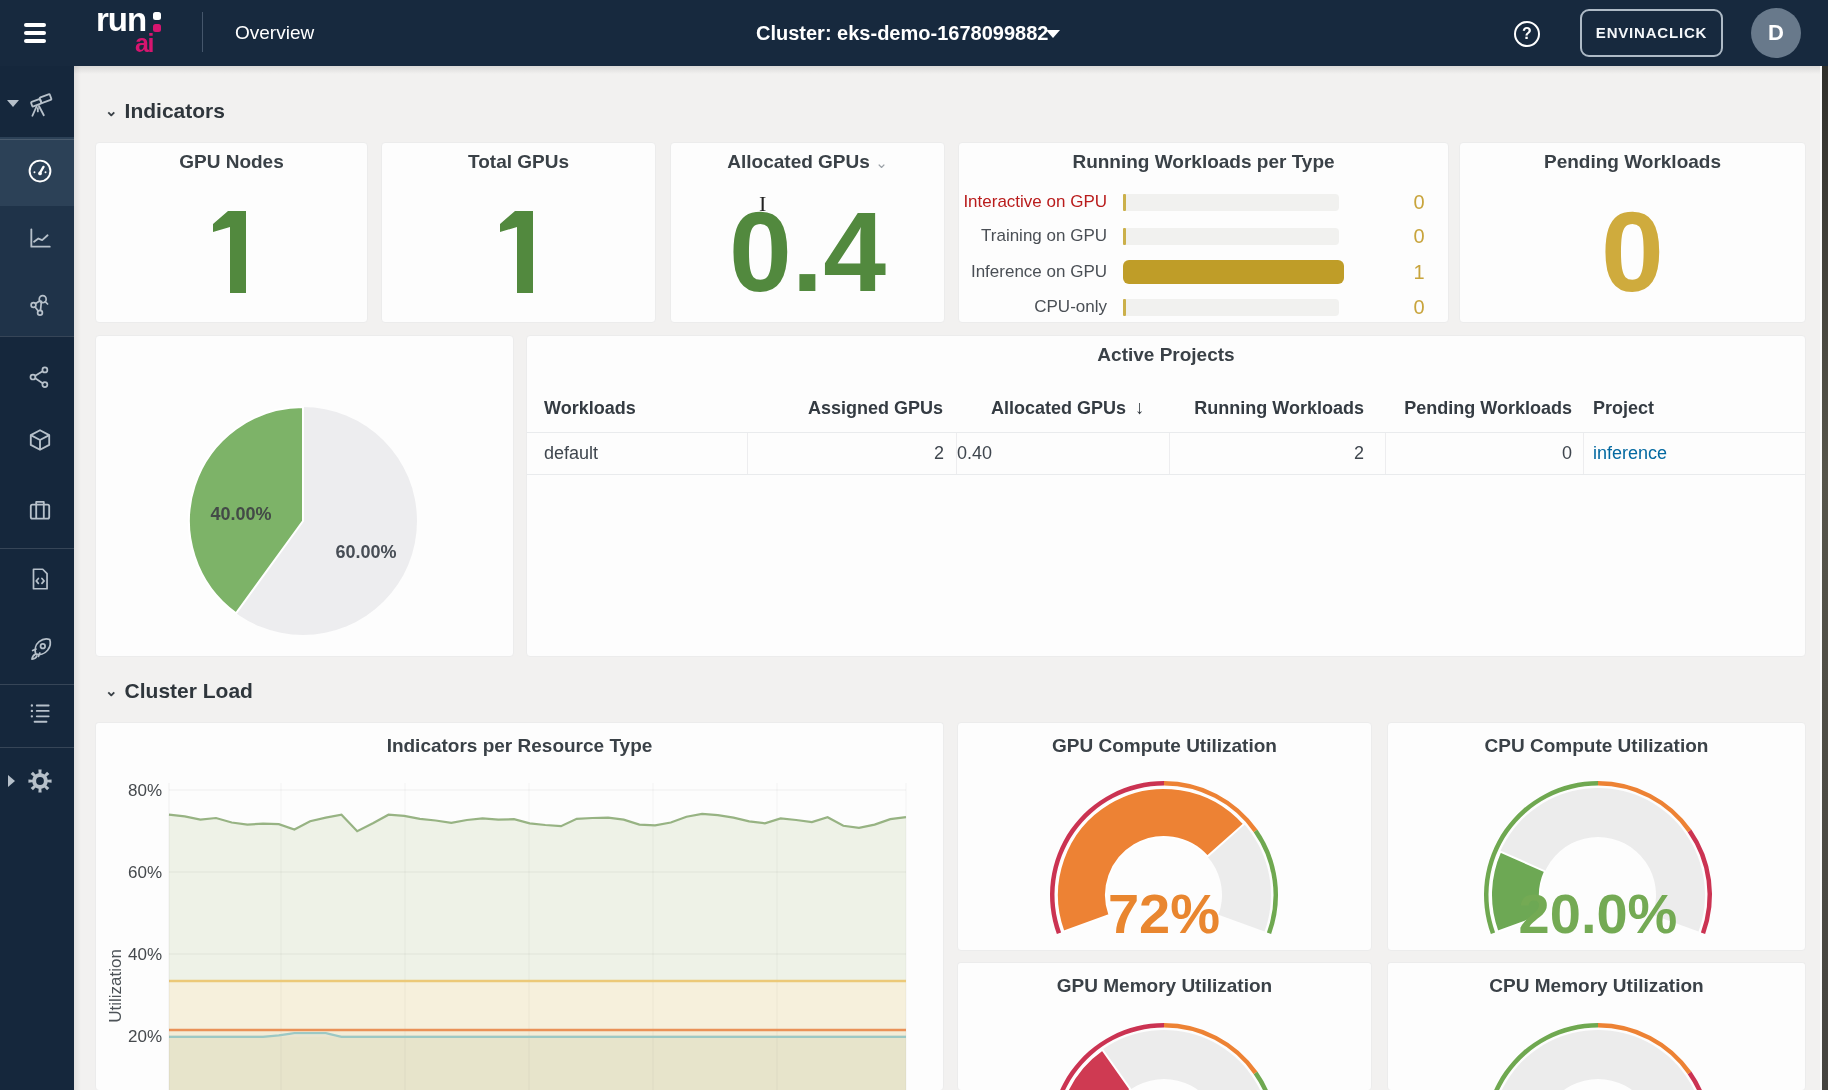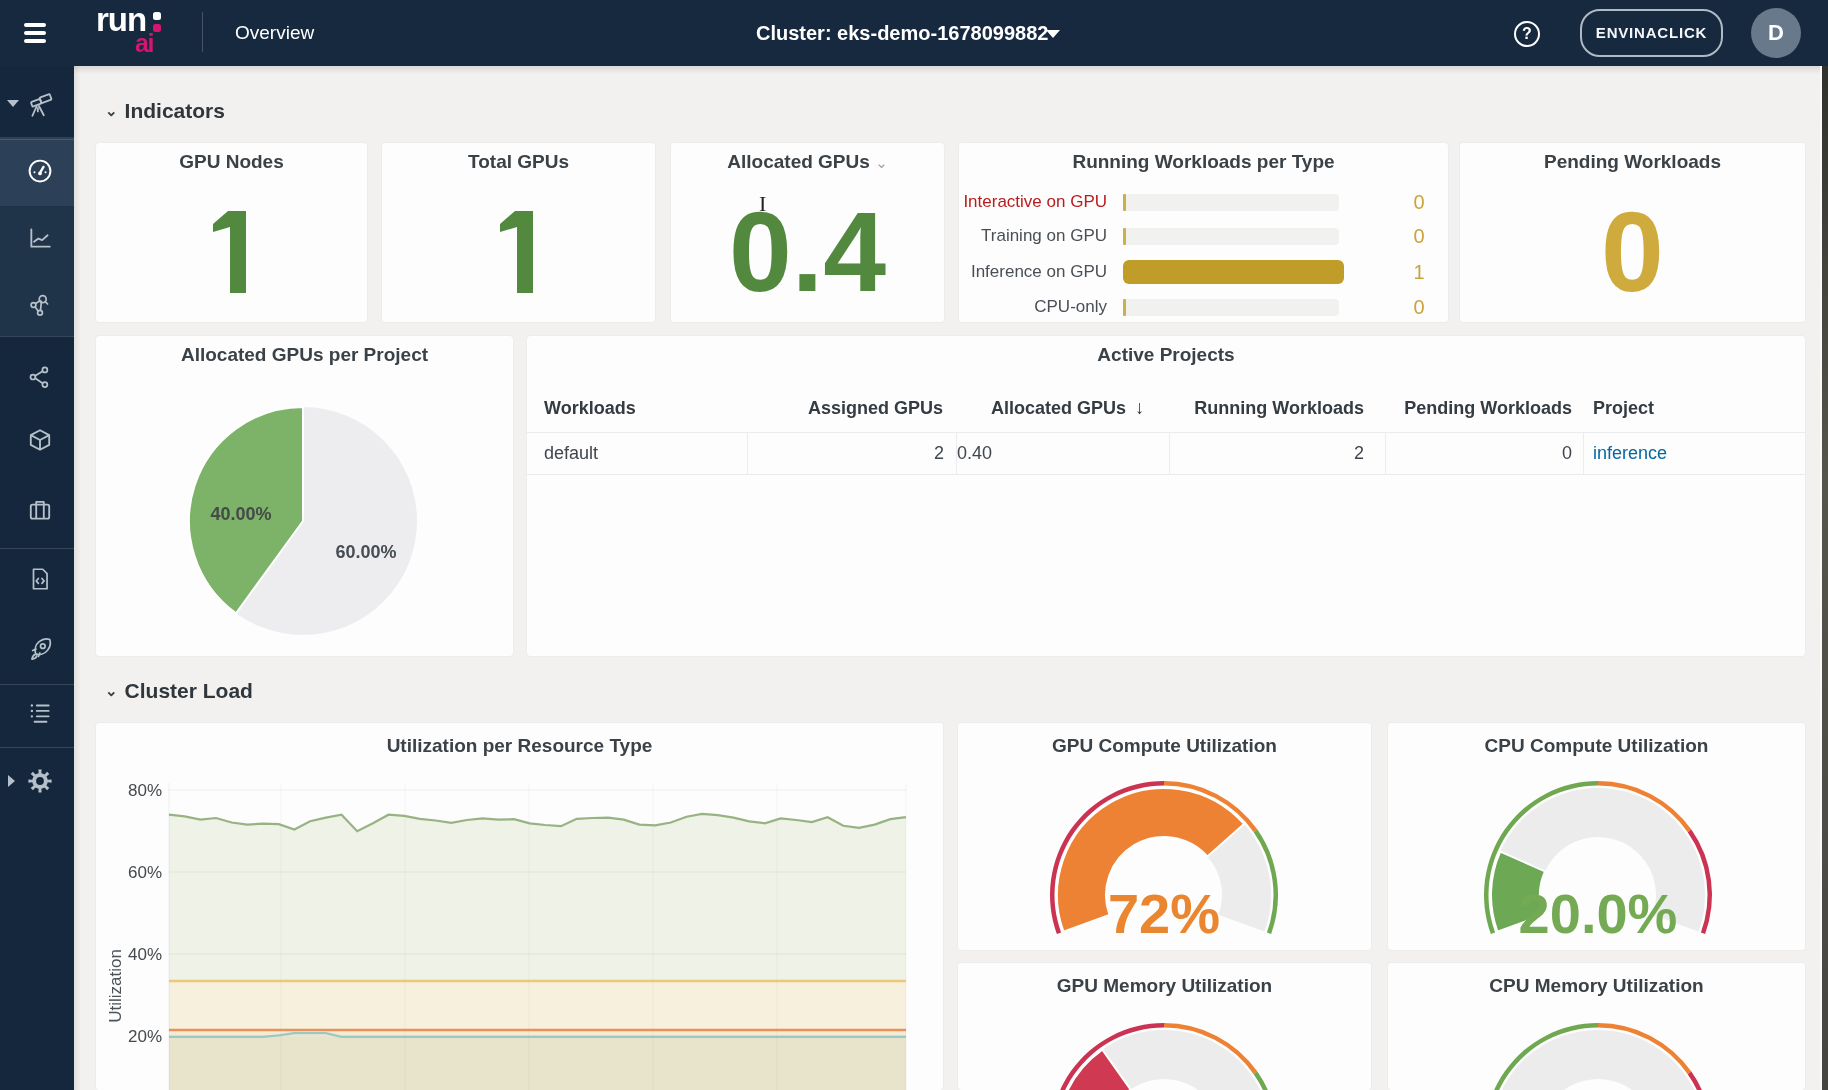--- a/index.html
+++ b/index.html
@@ -16,21 +16,21 @@
   <div style="position:absolute;left:24px;top:39px;width:22px;height:3.5px;background:#fff;border-radius:2px"></div>
   <div style="position:absolute;left:96px;top:7px;font-weight:700;font-size:33px;line-height:26px;color:#fff;letter-spacing:-1px">run</div>
   <div style="position:absolute;left:153px;top:12px;width:8px;height:8px;border-radius:2.5px;background:#fff"></div>
   <div style="position:absolute;left:153px;top:24px;width:8px;height:8px;border-radius:2.5px;background:#d6156f"></div>
   <div style="position:absolute;left:135px;top:30px;font-weight:700;font-size:25px;line-height:26px;color:#d6156f;letter-spacing:-1.5px">ai</div>
   <div style="position:absolute;left:202px;top:12px;width:1px;height:40px;background:#45566b"></div>
   <div style="position:absolute;left:235px;top:22px;font-size:19px;font-weight:400;color:#fff">Overview</div>
   <div style="position:absolute;left:756px;top:22px;font-size:20px;font-weight:700;color:#ffffff">Cluster: eks-demo-1678099882</div>
   <div style="position:absolute;left:1046px;top:30px;width:0;height:0;border-left:7px solid transparent;border-right:7px solid transparent;border-top:8px solid #fff"></div>
   <div style="position:absolute;left:1514px;top:21px;width:26px;height:26px;border:2.2px solid #fff;border-radius:50%;text-align:center;font-size:16px;font-weight:700;color:#fff;line-height:22px">?</div>
-  <div style="position:absolute;left:1580px;top:9px;width:143px;height:48px;border:2px solid #aebac6;border-radius:20px;text-align:center;line-height:44px;font-size:15px;font-weight:700;letter-spacing:0.8px;color:#f4f7fa">ENVINACLICK</div>
+  <div style="position:absolute;left:1580px;top:9px;width:143px;height:48px;border:2px solid #aebac6;border-radius:9px;text-align:center;line-height:44px;font-size:15px;font-weight:700;letter-spacing:0.8px;color:#f4f7fa">ENVINACLICK</div>
   <div style="position:absolute;left:1751px;top:8px;width:50px;height:50px;border-radius:50%;background:#68798b;text-align:center;line-height:50px;font-size:22px;font-weight:700;color:#fff">D</div>
 </div>
 <div style="position:absolute;left:74px;top:66px;width:1754px;height:8px;background:linear-gradient(to bottom, rgba(0,0,0,0.10), rgba(0,0,0,0))"></div>
 
 <div style="position:absolute;left:0;top:66px;width:74px;height:1024px;background:#15273c">
   <div style="position:absolute;left:0;top:73px;width:74px;height:197px;background:#1f3349"></div>
   <div style="position:absolute;left:0;top:71px;width:74px;height:69px;background:#2c4157"></div>
   <div style="position:absolute;left:0;top:73px;width:74px;height:1px;background:rgba(255,255,255,0.14)"></div>
     <div style="position:absolute;left:0;top:270px;width:74px;height:1px;background:rgba(255,255,255,0.14)"></div>
     <div style="position:absolute;left:0;top:482px;width:74px;height:1px;background:rgba(255,255,255,0.14)"></div>
@@ -156,21 +156,20 @@
     <div style="position:absolute;left:164px;top:156px;width:216px;height:17px;border-radius:4px;background:#f1f1ef"></div>
     <div style="position:absolute;left:164px;top:156px;width:3px;height:17px;border-radius:1px;background:#cbb04a"></div>
     <div style="position:absolute;left:445px;top:152px;width:30px;text-align:center;font-size:20px;color:#c8a43c;line-height:24px">0</div>
 </div>
 <div class="card" style="left:1459px;top:142px;width:347px;height:181px">
   <div class="ctitle">Pending Workloads</div>
   <div class="bignum" style="color:#cfab3d">0</div>
 </div>
 
 <div class="card" style="left:95px;top:335px;width:419px;height:322px">
-  <div class="ctitle">Allocated GPUs per Project</div>
   <div style="position:absolute;left:0;top:0"><svg width="419" height="322" viewBox="0 0 419 322">
 <circle cx="207" cy="185" r="114" fill="#ededef"></circle>
 <path d="M207,185 L207.00,71.00 A114,114 0 0 0 139.99,277.23 Z" fill="#7db368" stroke="#ffffff" stroke-width="2"></path>
 <text x="145" y="184" text-anchor="middle" font-size="18" font-weight="700" fill="#434a47" font-family="Liberation Sans, sans-serif">40.00%</text>
 <text x="270" y="222" text-anchor="middle" font-size="18" font-weight="700" fill="#474d55" font-family="Liberation Sans, sans-serif">60.00%</text>
 </svg></div>
 </div>
 <div class="card" style="left:526px;top:335px;width:1280px;height:322px">
   <div class="ctitle">Active Projects</div>
   <div style="position:absolute;left:17px;top:62px;font-size:18px;font-weight:700;color:#343b42">Workloads</div>
@@ -191,21 +190,21 @@
   <div style="position:absolute;left:220px;top:97px;width:1px;height:41px;background:#ededef"></div>
   <div style="position:absolute;left:429px;top:97px;width:1px;height:41px;background:#ededef"></div>
   <div style="position:absolute;left:642px;top:97px;width:1px;height:41px;background:#ededef"></div>
   <div style="position:absolute;left:858px;top:97px;width:1px;height:41px;background:#ededef"></div>
   <div style="position:absolute;left:1056px;top:97px;width:1px;height:41px;background:#ededef"></div>
 </div>
 
 <div class="sechead" style="left:105px;top:679px"><span class="chev">⌄</span>Cluster Load</div>
 
 <div class="card" style="left:95px;top:722px;width:849px;height:368px;border-bottom:none">
-  <div class="ctitle" style="top:12px">Utilization per Resource Type</div>
+  <div class="ctitle" style="top:12px">Indicators per Resource Type</div>
   <div style="position:absolute;left:0;top:0"><svg width="849" height="368" viewBox="0 0 849 368">
 <rect x="73" y="257.9" width="737" height="110.1" fill="#f6f0dc"></rect>
 <rect x="73" y="306.9" width="737" height="61.1" fill="#f2ecd7"></rect>
 <rect x="73" y="313.9" width="737" height="54.1" fill="#e7e4cb"></rect>
 <polygon points="73.0,91.7 88.7,93.3 104.4,96.6 120.0,95.0 135.7,99.5 151.4,101.6 167.1,100.7 182.8,101.2 198.4,106.5 214.1,98.3 229.8,94.6 245.5,91.7 261.2,108.2 276.9,100.3 292.5,91.7 308.2,92.9 323.9,95.8 339.6,97.5 355.3,99.9 370.9,97.0 386.6,95.4 402.3,96.6 418.0,96.2 433.7,100.3 449.3,102.0 465.0,103.2 480.7,95.8 496.4,95.0 512.1,94.6 527.7,96.6 543.4,101.6 559.1,102.4 574.8,99.5 590.5,93.7 606.1,90.9 621.8,92.1 637.5,94.6 653.2,98.3 668.9,100.3 684.6,95.4 700.2,97.0 715.9,99.1 731.6,94.2 747.3,102.8 763.0,104.9 778.6,101.6 794.3,96.2 810.0,94.2 810,257.9 73,257.9" fill="#eef2e7"></polygon>
 <line x1="185" y1="60" x2="185" y2="368" stroke="#000000" stroke-opacity="0.045" stroke-width="1"></line>
         <line x1="309" y1="60" x2="309" y2="368" stroke="#000000" stroke-opacity="0.045" stroke-width="1"></line>
         <line x1="433" y1="60" x2="433" y2="368" stroke="#000000" stroke-opacity="0.045" stroke-width="1"></line>
         <line x1="557" y1="60" x2="557" y2="368" stroke="#000000" stroke-opacity="0.045" stroke-width="1"></line>
         <line x1="681" y1="60" x2="681" y2="368" stroke="#000000" stroke-opacity="0.045" stroke-width="1"></line>

